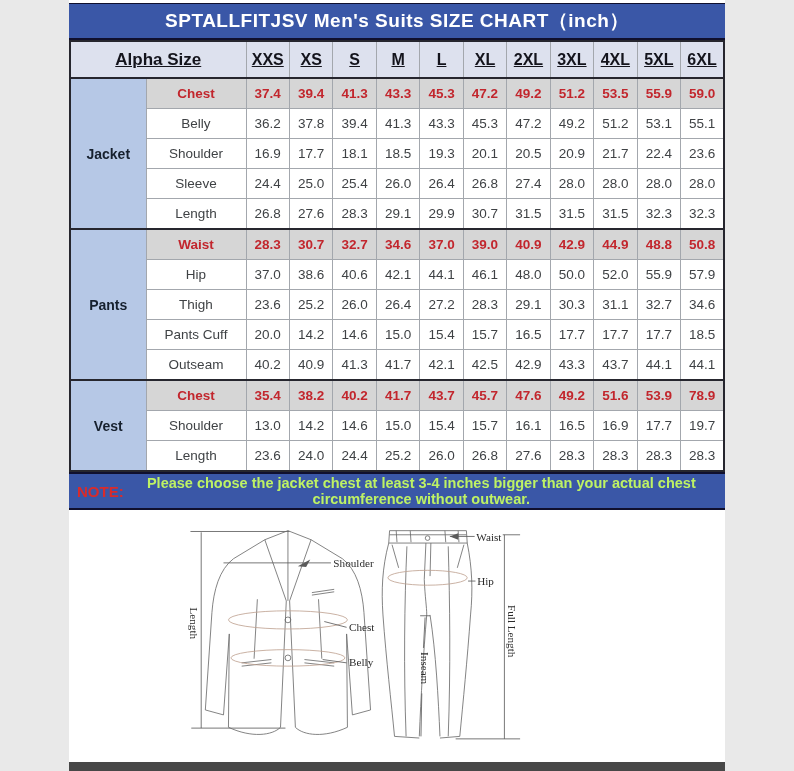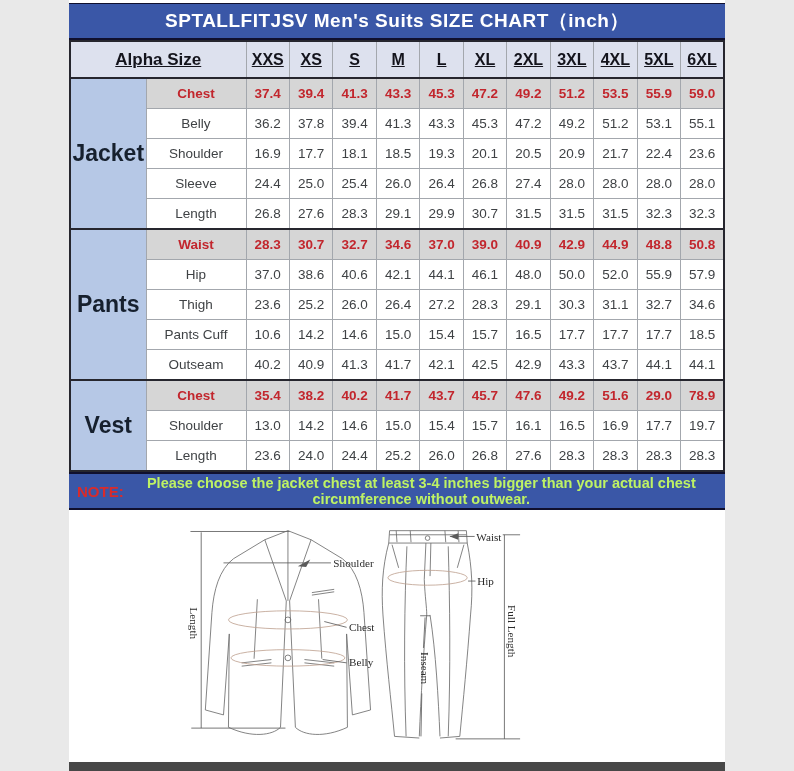--- a/index.html
+++ b/index.html
@@ -26,21 +26,21 @@
     border:1px solid var(--grid-light,#a3a7ad);
     text-align:center;vertical-align:middle;padding:0;overflow:hidden;white-space:nowrap;
   }
   .size-table thead th{
     height:35px;background:var(--header-row,#dde1ee);color:#14141c;
     font-size:16px;font-weight:bold;border-bottom:2px solid var(--grid-dark,#26262e);text-decoration:underline;
   }
   .size-table thead th.corner{font-size:17px;}
   .size-table tbody td{height:29px;font-size:13.5px;color:#3f4245;background:#fff;}
   .size-table td.section{
-    background:var(--section-col,#b6c8e6);font-size:23px;font-weight:bold;color:#16202e;margin-top:48px;
+    background:var(--section-col,#b6c8e6);font-size:14px;font-weight:bold;color:#16202e;margin-top:48px;
   }
   .size-table tr.hl td{background:var(--hl-row,#d6d6d6);color:var(--hl-text,#c2262d);font-weight:bold;}
   .size-table tr.hl td.section{background:var(--section-col,#b6c8e6);color:#16202e;}
   .size-table tr.section-start td{border-top:2px solid var(--grid-dark,#26262e);}
   .note-bar{
     height:34px;background:var(--note-bg,#3a57a7);
     border-top:2px solid #10102e;border-bottom:2px solid #10102e;
     display:flex;align-items:center;
   }
   .note-label{color:var(--note-label,#d92b2b);font-weight:bold;font-size:15px;margin-left:8px;flex:0 0 auto;}
@@ -207,21 +207,21 @@
           <td class="val">27.2</td>
           <td class="val">28.3</td>
           <td class="val">29.1</td>
           <td class="val">30.3</td>
           <td class="val">31.1</td>
           <td class="val">32.7</td>
           <td class="val">34.6</td>
         </tr>
         <tr>
           <td class="rowlabel">Pants Cuff</td>
-          <td class="val">10.6</td>
+          <td class="val">20.0</td>
           <td class="val">14.2</td>
           <td class="val">14.6</td>
           <td class="val">15.0</td>
           <td class="val">15.4</td>
           <td class="val">15.7</td>
           <td class="val">16.5</td>
           <td class="val">17.7</td>
           <td class="val">17.7</td>
           <td class="val">17.7</td>
           <td class="val">18.5</td>
@@ -245,21 +245,21 @@
           <td class="rowlabel">Chest</td>
           <td class="val">35.4</td>
           <td class="val">38.2</td>
           <td class="val">40.2</td>
           <td class="val">41.7</td>
           <td class="val">43.7</td>
           <td class="val">45.7</td>
           <td class="val">47.6</td>
           <td class="val">49.2</td>
           <td class="val">51.6</td>
-          <td class="val">29.0</td>
+          <td class="val">53.9</td>
           <td class="val">78.9</td>
         </tr>
         <tr>
           <td class="rowlabel">Shoulder</td>
           <td class="val">13.0</td>
           <td class="val">14.2</td>
           <td class="val">14.6</td>
           <td class="val">15.0</td>
           <td class="val">15.4</td>
           <td class="val">15.7</td>

